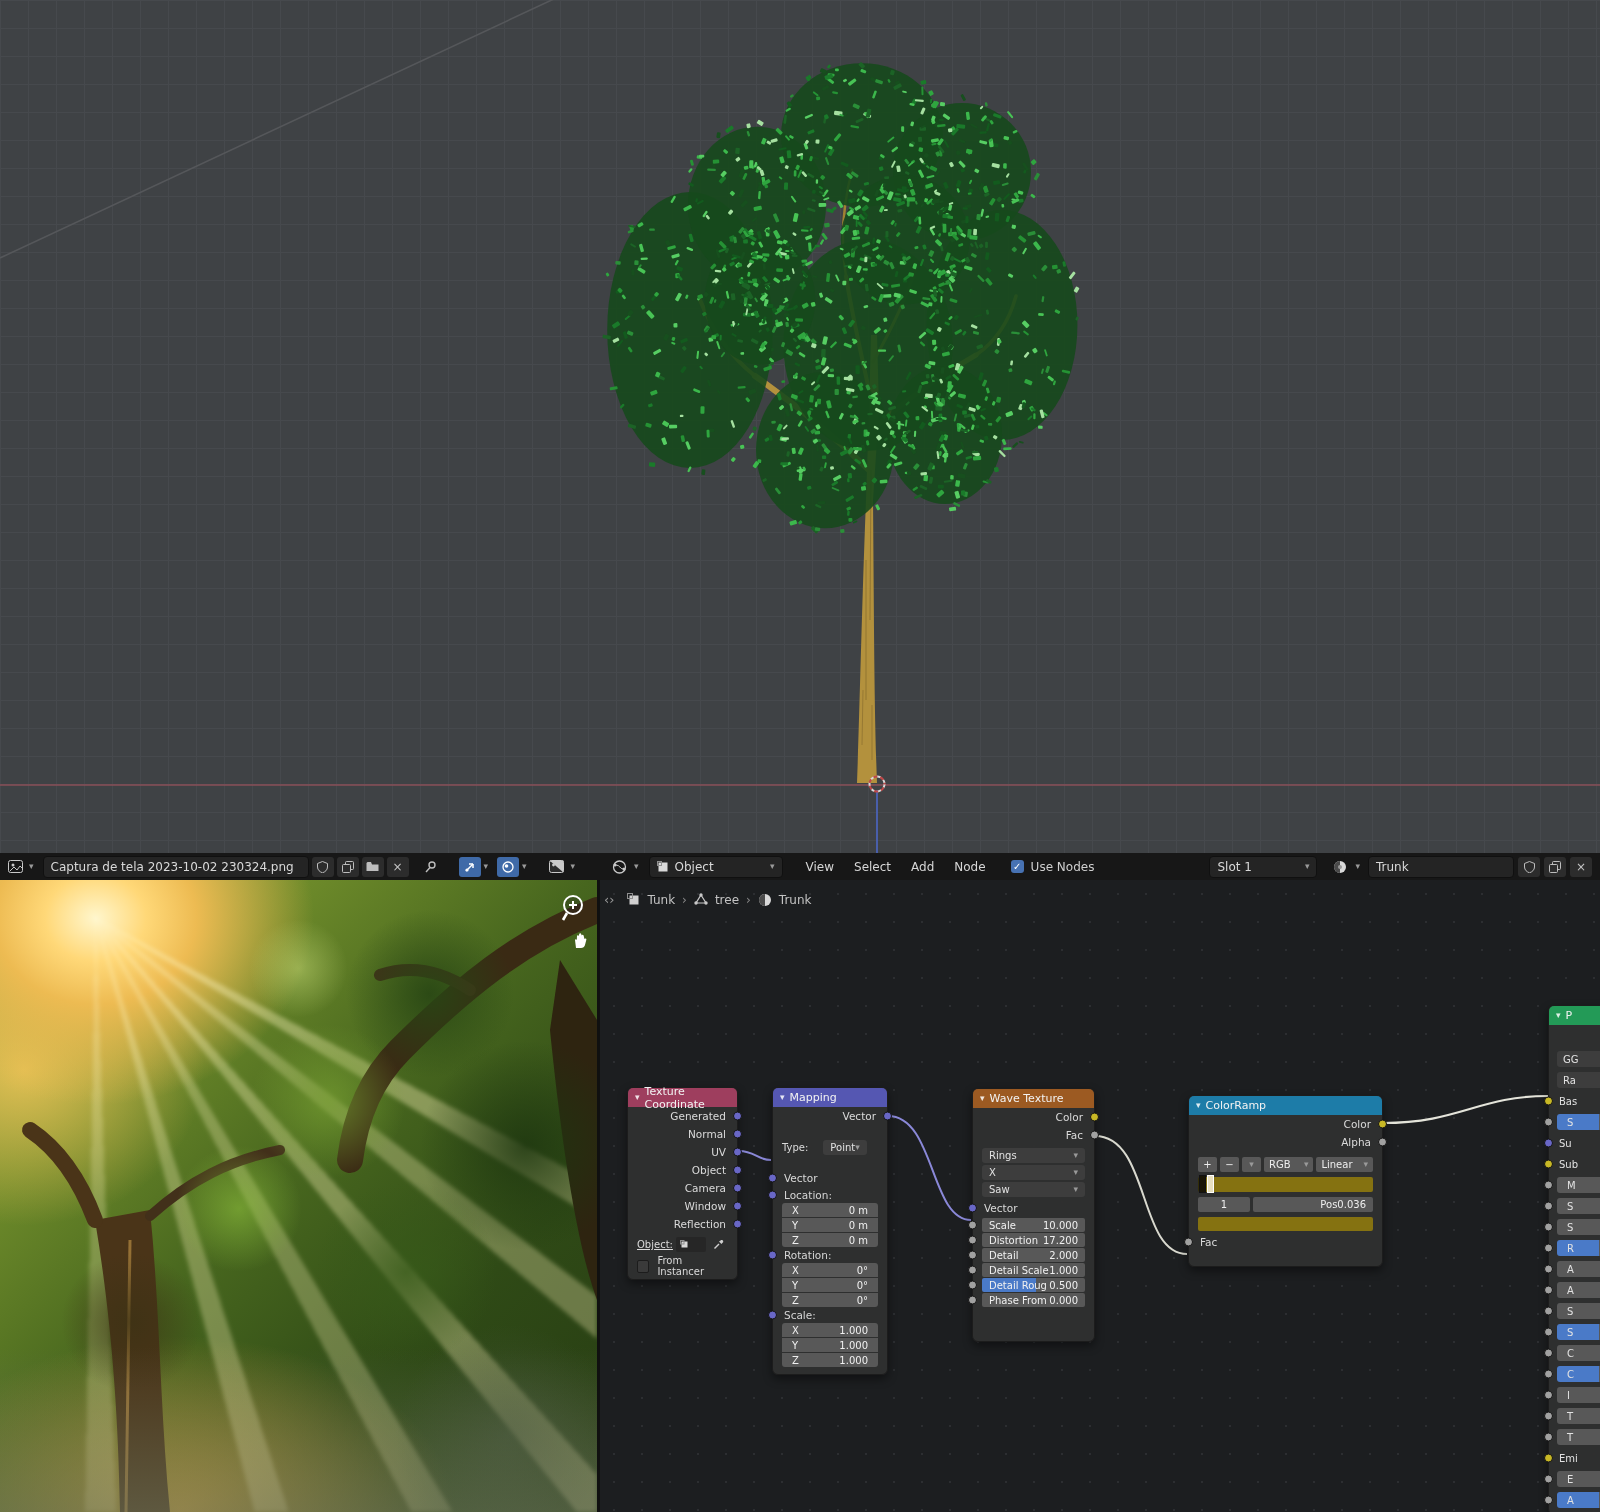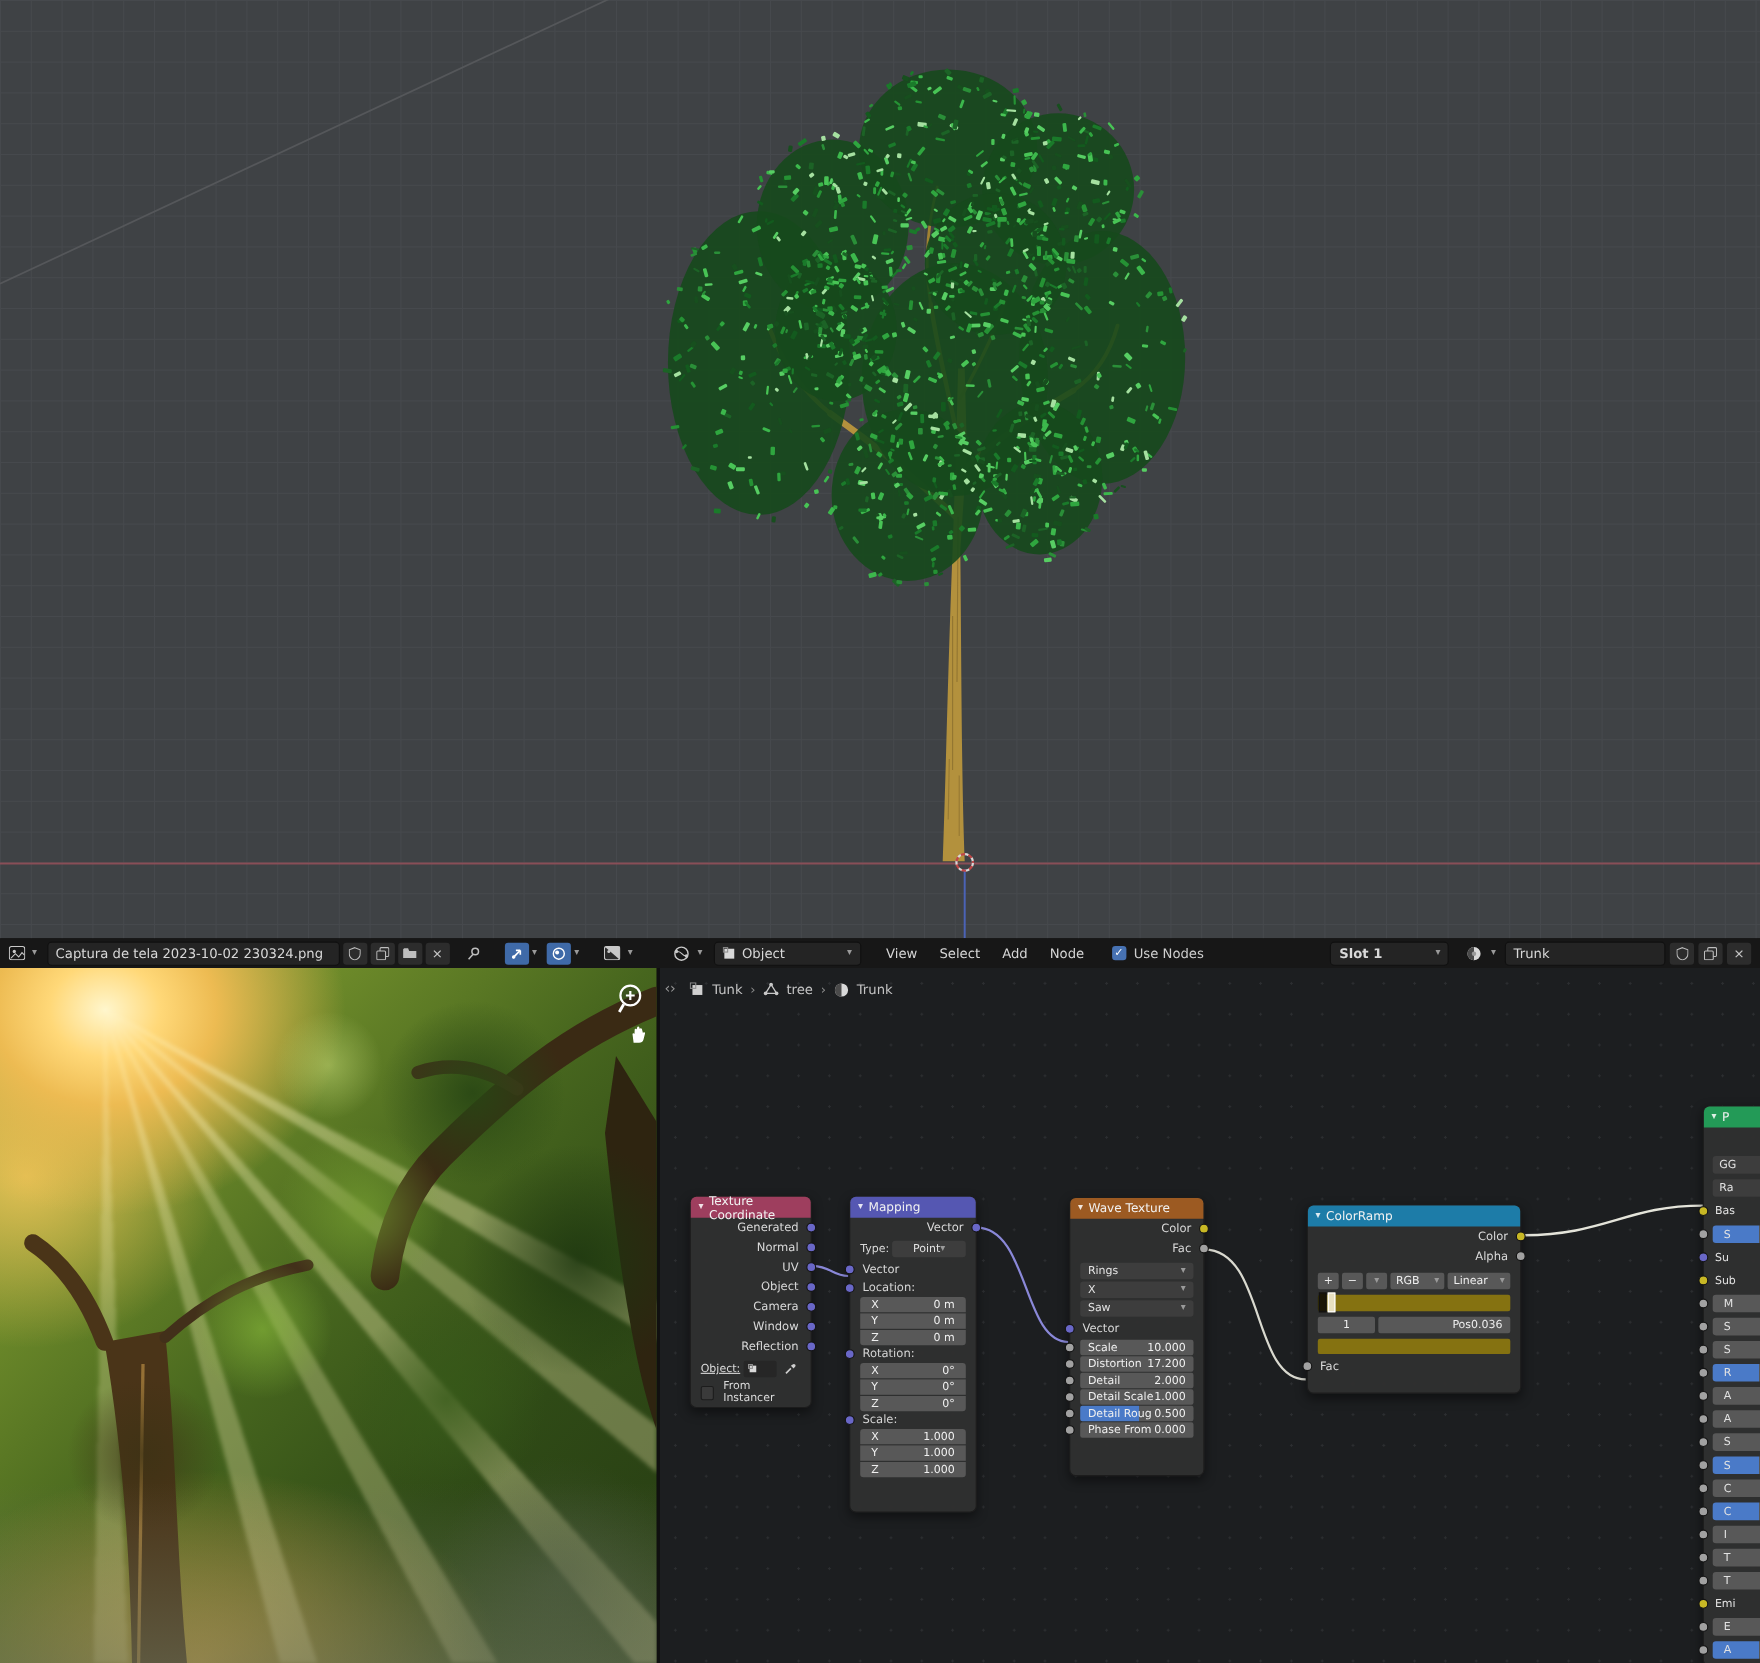--- a/index.html
+++ b/index.html
@@ -1356,21 +1356,21 @@
       <span class="menu-item">View</span>
       <span class="menu-item">Select</span>
       <span class="menu-item">Add</span>
       <span class="menu-item">Node</span>
     </nav>
     <span class="hgroup" style="margin-left:12px;">
       <span class="chk">✓</span>
       <span>Use Nodes</span>
     </span>
     <span style="flex:1;"></span>
-    <span class="field" style="width:92px;font-weight:bold;">
+    <span class="field" style="width:92px;">
       <span style="flex:1;">Slot 1</span>
       <span class="caret">▾</span>
     </span>
     <span class="mini-btn flat" style="margin-left:8px;">
       <svg width="14" height="14">
         <circle cx="7" cy="7" r="6" fill="#d9d9d9"></circle>
         <path d="M7,1 A6,6 0 0 0 7,13 Z" fill="#4a4a4a"></path>
         <circle cx="7" cy="7" r="2" fill="#9a9a9a"></circle>
       </svg>
     </span>
@@ -1482,21 +1482,21 @@
       <div class="node-h" style="background:var(--header_mapping);">
         <span class="caret">▾</span>
         <span>Mapping</span>
       </div>
       <div class="nrow out">
           <span>Vector</span>
           <span class="sock r vec"></span>
         </div>
       <div class="rowflex" style="margin-top:3px;">
         <span style="font-size:10px;">Type:</span>
-        <span class="dd" style="flex:1;margin:0;justify-content:center;">
+        <span class="dd" style="flex:1;margin:12px;justify-content:center;">
           <span>Point</span>
           <span class="caret">▾</span>
         </span>
       </div>
       <div class="nrow" style="margin-top:2px;">
           <span class="sock l vec"></span>
           <span>Vector</span>
         </div>
       <div class="seclabel"><span class="sock l vec"></span><span>Location:</span></div>
       <div class="vgroup">

